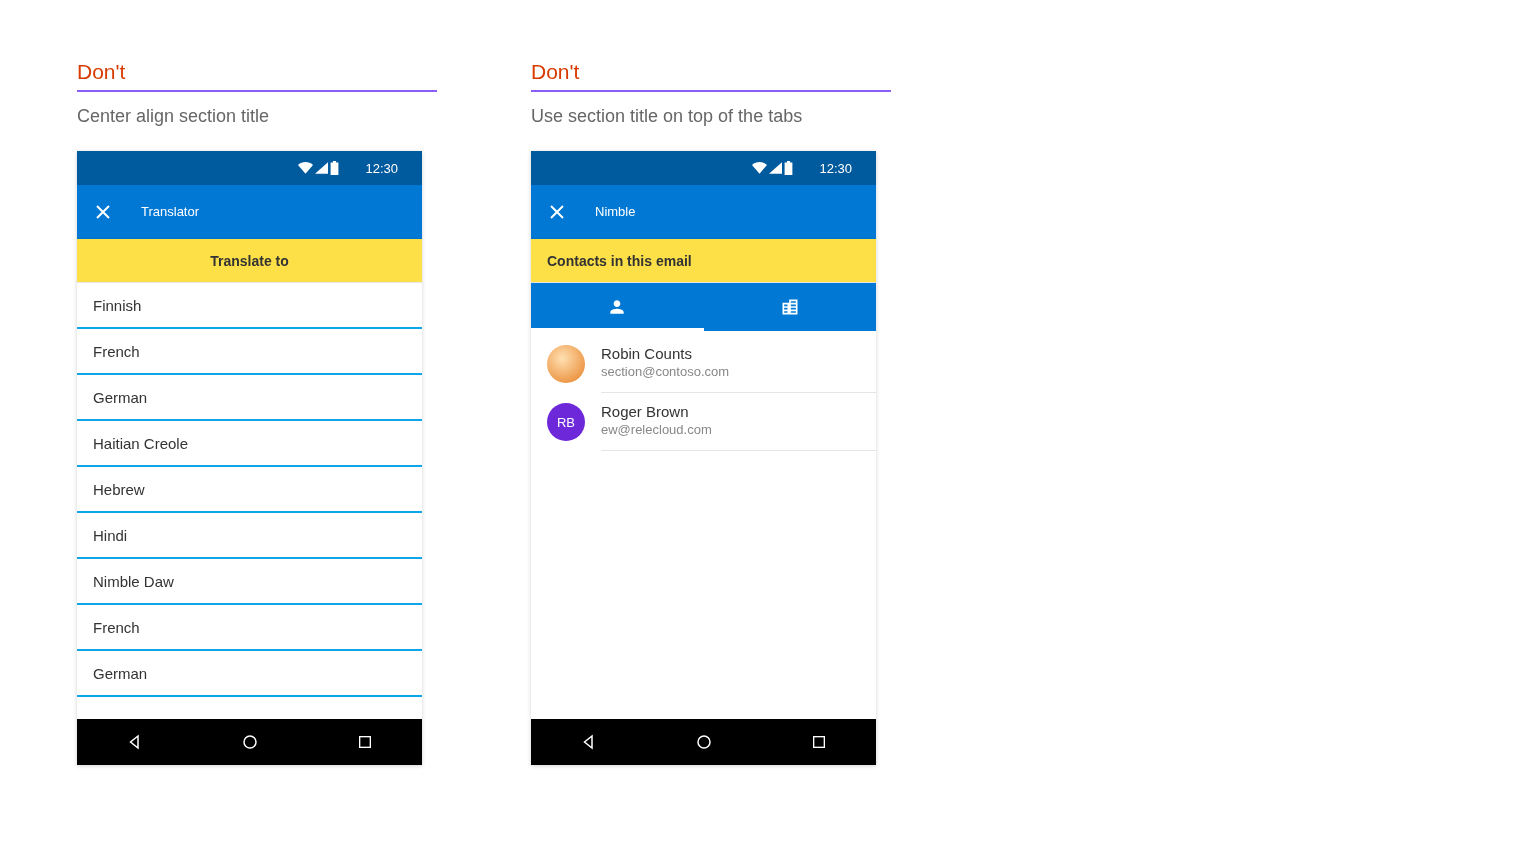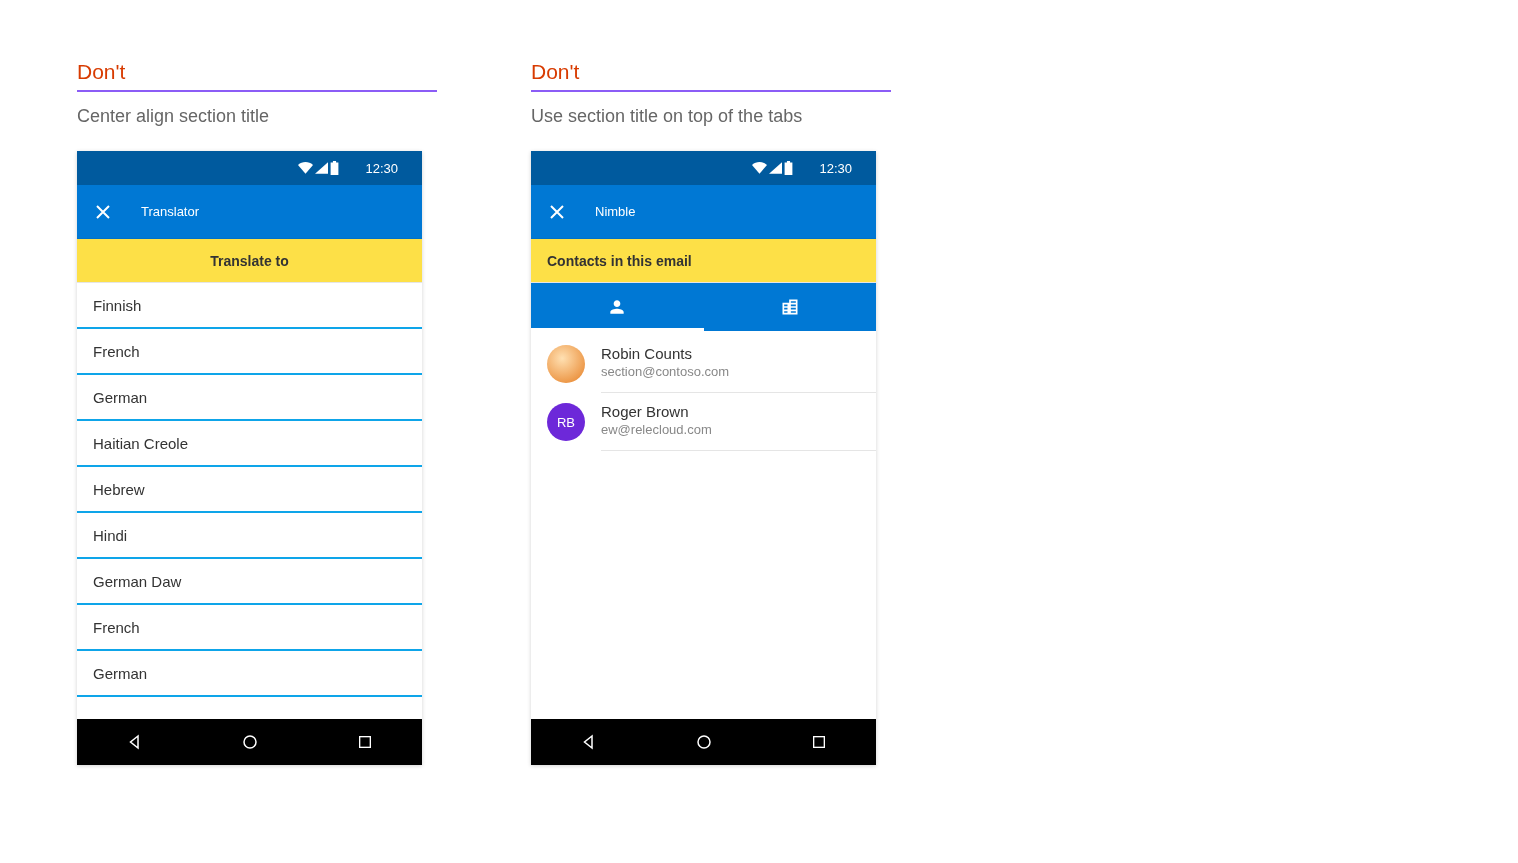--- a/index.html
+++ b/index.html
@@ -168,21 +168,21 @@
 
     <div class="section-header center">Translate to</div>
 
     <div class="list">
       <div class="list-item">Finnish</div>
       <div class="list-item">French</div>
       <div class="list-item">German</div>
       <div class="list-item">Haitian Creole</div>
       <div class="list-item">Hebrew</div>
       <div class="list-item">Hindi</div>
-      <div class="list-item">German Daw</div>
+      <div class="list-item">Nimble Daw</div>
       <div class="list-item">French</div>
       <div class="list-item">German</div>
       <div class="list-item" style="height:26px;"></div>
     </div>
 
     <div class="android-nav">
       <span class="nav-btn">
         <svg width="18" height="18" viewBox="0 0 24 24">
             <path fill="none" stroke="#fff" stroke-width="2" d="M16 4 L6 12 L16 20 Z"></path>
           </svg>

